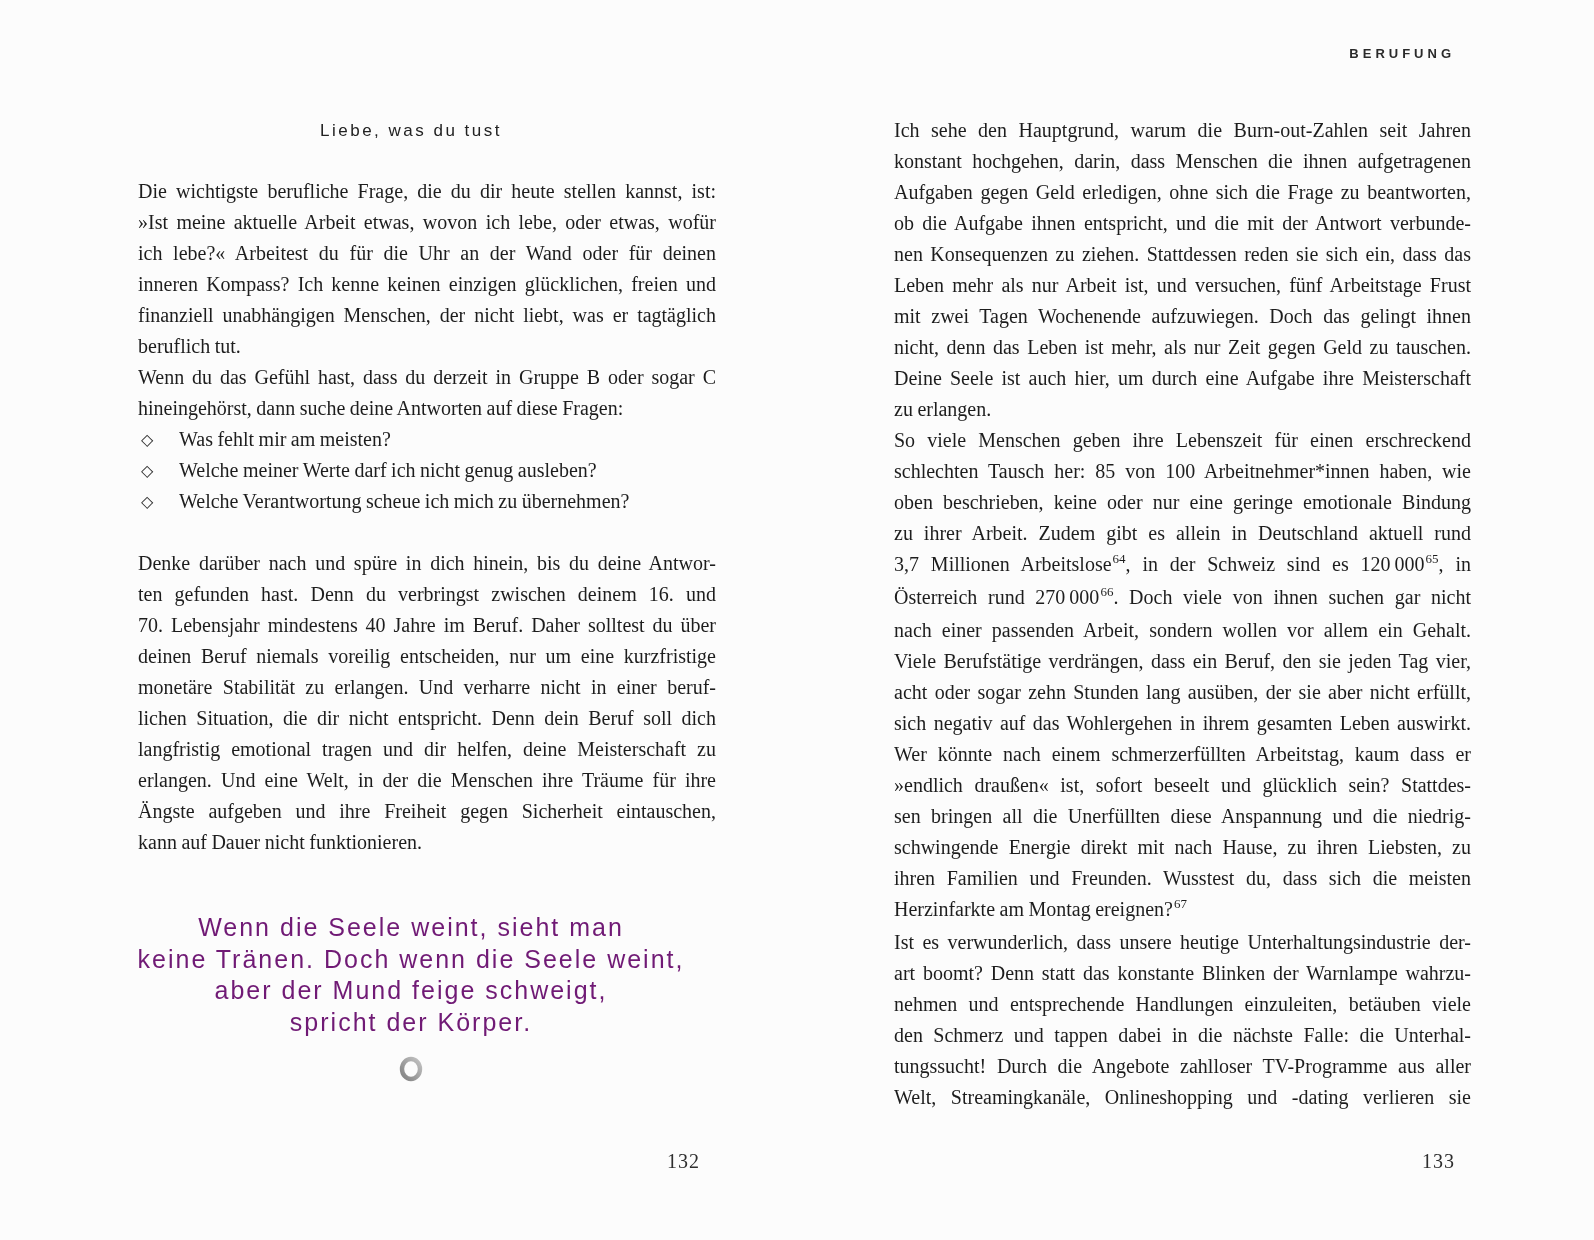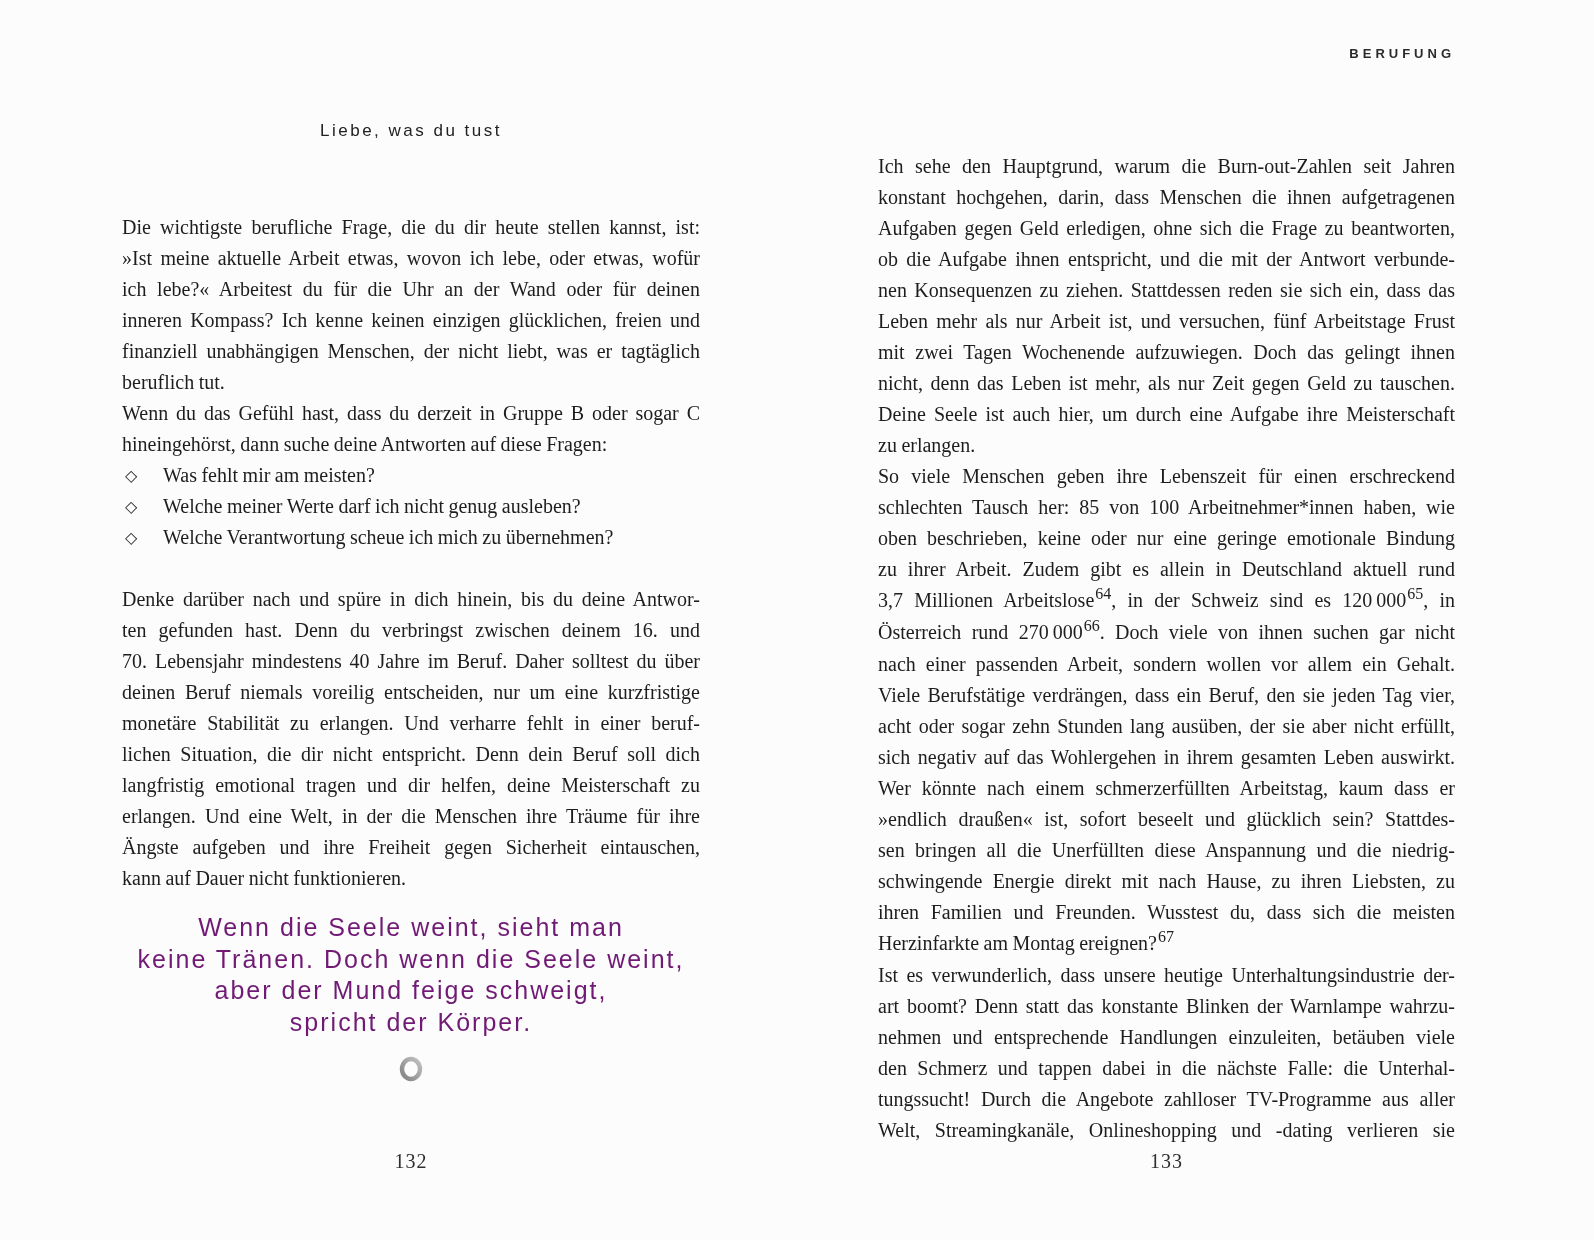--- a/index.html
+++ b/index.html
@@ -29,37 +29,36 @@
     position:absolute;top:116px;left:0;width:100%;
     margin:0;text-align:center;
     font-family:"Liberation Sans", sans-serif;
     font-size:17px;font-weight:500;
     letter-spacing:2.5px;color:#222;
     line-height:30px;
   }
 
   
   .body-text{
-    position:absolute;left:0;width:100%;
+    position:absolute;left:16px;width:100%;
     font-size:20px;line-height:31px;
     word-spacing:-0.5px;
-    margin-top:36px;
   }
   .left-body{top:176px;}
   .right-body{top:115px;}
   .para2{margin-top:31px;}
   .tline{
     text-align:justify;
     text-align-last:justify;
     white-space:nowrap;
   }
   .tline.last{text-align-last:left;}
   .tline .b{font-weight:normal;}
   .tline .sup{
-    font-size:16px;position:relative;top:-8px;
+    font-size:13px;position:relative;top:-8px;
     letter-spacing:0;margin-left:1px;
   }
 
   
   .li-row{display:flex;line-height:31px;}
   .li-marker{
     width:38px;flex:0 0 38px;
     font-size:16px;color:#2b2b2b;
     padding-left:3px;
   }
@@ -80,21 +79,21 @@
 
   
   .ring{
     position:absolute;top:1056px;left:50%;
     transform:translateX(-50%);
   }
 
   
   .page-num{
     position:absolute;top:1150px;left:0;width:100%;
-    text-align:center;font-size:20px;color:#2e2e2e;
+    text-align:right;font-size:20px;color:#2e2e2e;
     letter-spacing:1px;
   }
 </style>
 </head>
 <body>
 
 <div class="spread">
 
   <div class="col col-left">
     <h2 class="heading">Liebe, was du tust</h2>
@@ -122,21 +121,21 @@
           <div class="li-row">
             <span class="li-marker">◇</span>
             <span class="li-text">Welche Verantwortung scheue ich mich zu übernehmen?</span>
           </div>
         </div>
       <div class="para2">
           <div class="tline"><span>Denke darüber nach und spüre in dich hinein, bis du deine Antwor-</span></div>
           <div class="tline"><span>ten gefunden hast. Denn du verbringst zwischen deinem 16. und</span></div>
           <div class="tline"><span>70. Lebensjahr mindestens 40 Jahre im Beruf. Daher solltest du über</span></div>
           <div class="tline"><span>deinen Beruf niemals voreilig entscheiden, nur um eine kurzfristige</span></div>
-          <div class="tline"><span>monetäre Stabilität zu erlangen. Und verharre fehlt in einer beruf-</span></div>
+          <div class="tline"><span>monetäre Stabilität zu erlangen. Und verharre nicht in einer beruf-</span></div>
           <div class="tline"><span>lichen Situation, die dir nicht entspricht. Denn dein Beruf soll dich</span></div>
           <div class="tline"><span>langfristig emotional tragen und dir helfen, deine Meisterschaft zu</span></div>
           <div class="tline"><span>erlangen. Und eine Welt, in der die Menschen ihre Träume für ihre</span></div>
           <div class="tline"><span>Ängste aufgeben und ihre Freiheit gegen Sicherheit eintauschen,</span></div>
           <div class="tline last"><span>kann auf Dauer nicht funktionieren.</span></div>
         </div>
     </div>
 
     <div class="quote">
         <div class="tline last"><span>Wenn die Seele weint, sieht man</span></div>

